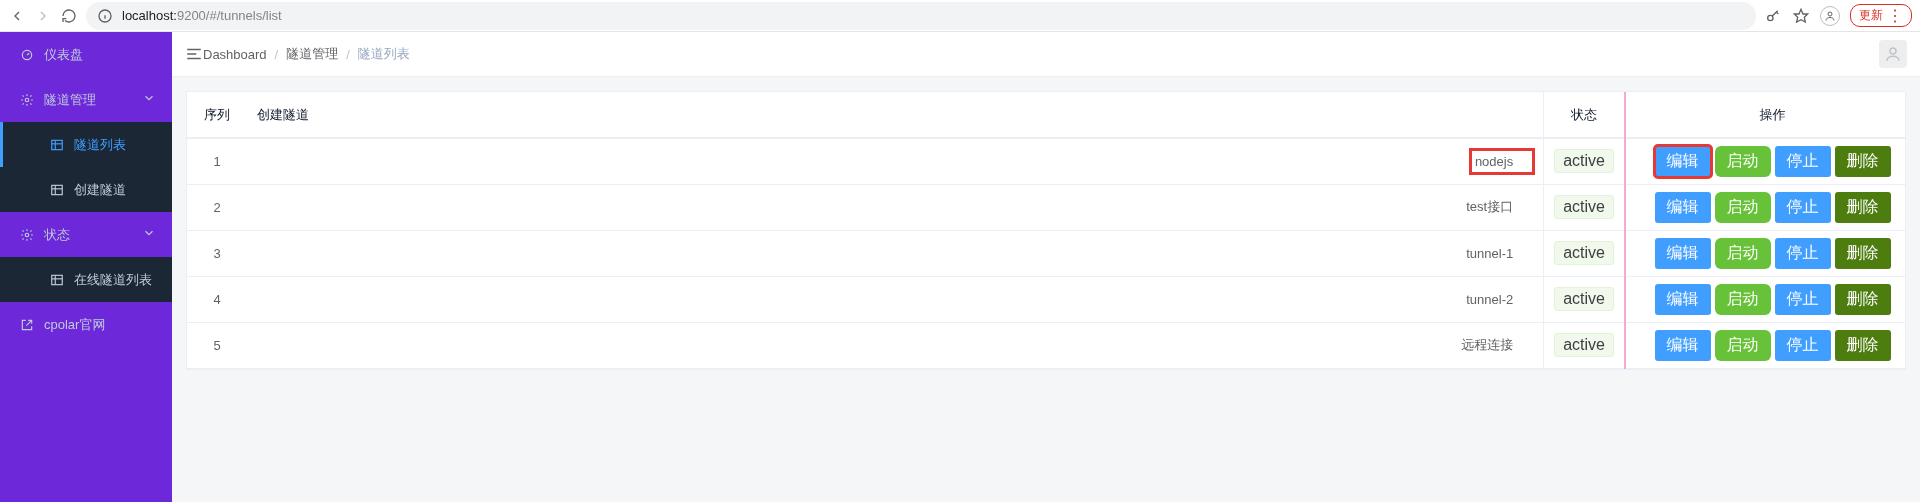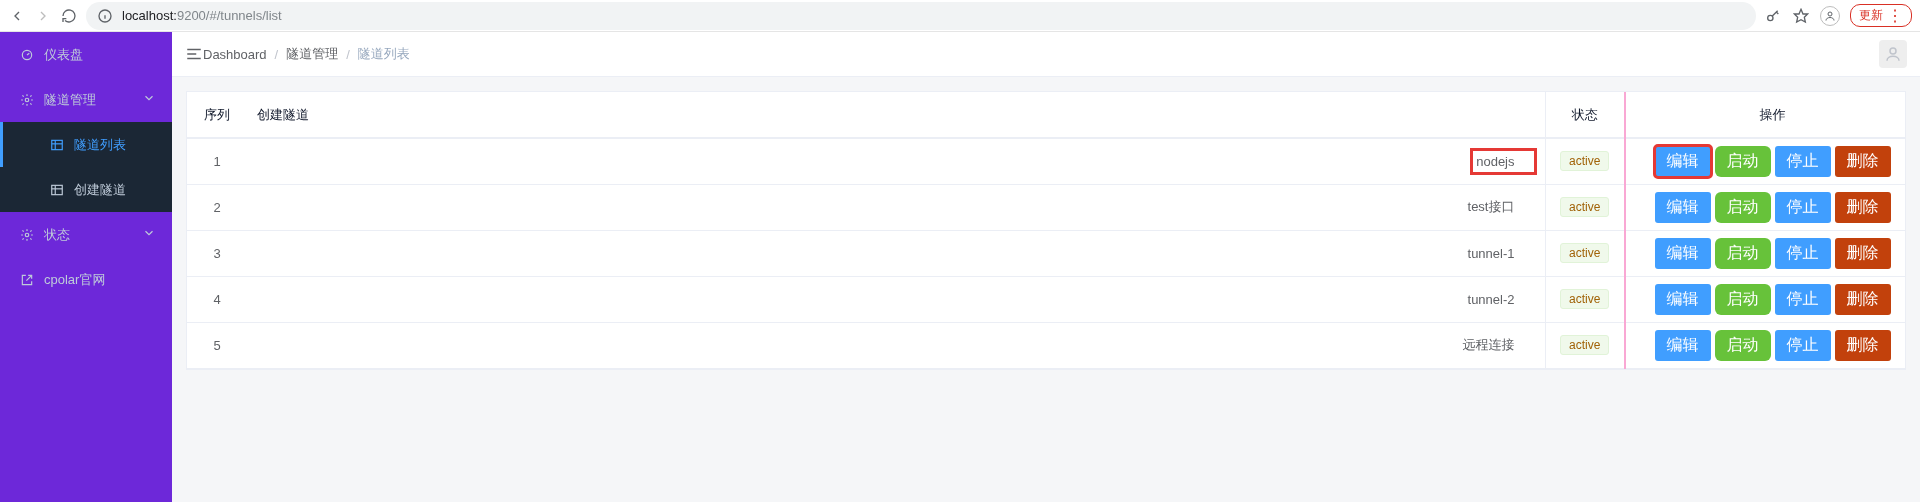--- a/index.html
+++ b/index.html
@@ -35,25 +35,25 @@
   .avatar { width: 28px; height: 28px; border-radius: 4px; background: #eee; display: flex; align-items: center; justify-content: center; color: #bbb; }
   
   .panel { margin: 14px; background: #fff; border: 1px solid #ebeef5; }
   table { width: 100%; border-collapse: collapse; font-size: 13px; }
   th, td { text-align: left; padding: 0 10px; border-bottom: 1px solid #ebeef5; vertical-align: middle; height: 46px; }
   thead th { color: #0f172a; font-weight: 400; background: #fff; }
   thead tr { border-bottom: 2px solid #ebeef5; }
   .col-idx { width: 60px; text-align: center; }
   .col-status { width: 80px; text-align: center; border-left: 1px solid #ebeef5; }
   .col-actions { width: 280px; text-align: center; border-left: 2px solid #f9a8d4; padding-left: 24px; }
-  .status-badge { display: inline-block; font-size: 12px; color: #a16207; background: #f0f9eb; border: 1px solid #e1f3d8; border-radius: 3px; padding: 2px 8px; }
+  .status-badge { display: inline-block; font-size: 16px; color: #404040; background: #f0f9eb; border: 1px solid #e1f3d8; border-radius: 3px; padding: 2px 8px; }
   .btn { display: inline-block; font-size: 16px; color: #fff; border-radius: 3px; padding: 5px 12px; border: none; cursor: pointer; margin: 0 2px; }
   .btn-primary { background: #409eff; }
   .btn-success { background: #67c23a; border-radius: 6px; }
-  .btn-danger { background: #c2410c; text-align: right; }
+  .btn-danger { background: #4d7c0f; text-align: right; }
   .hl-red { outline: 3px solid #e53935; outline-offset: -1px; }
   .cell-name-wrap { display: inline-block; padding: 4px 20px 4px 4px; }
   tbody tr td { color: #606266; text-align: right; }
 </style>
 </head>
 <body>
 
 <div class="chrome-bar">
   <div class="chrome-icon">
     <svg viewBox="0 0 24 24" fill="none" stroke="currentColor" stroke-width="2">
@@ -144,20 +144,28 @@
     </div>
     <div class="sb-item group">
       <svg viewBox="0 0 24 24" fill="none" stroke="currentColor" stroke-width="2">
           <circle cx="12" cy="12" r="3"></circle>
           <path d="M12 2v3M12 19v3M4.2 4.2l2.1 2.1M17.7 17.7l2.1 2.1M2 12h3M19 12h3M4.2 19.8l2.1-2.1M17.7 6.3l2.1-2.1"></path>
         </svg>
       <span>状态</span>
       <span class="caret"><svg width="10" height="10" viewBox="0 0 24 24" fill="none" stroke="currentColor" stroke-width="2">
             <path d="M6 9l6 6 6-6"></path>
           </svg></span>
+    </div>
+    <div class="sb-item sub">
+      <svg viewBox="0 0 24 24" fill="none" stroke="currentColor" stroke-width="2">
+          <rect x="3" y="4" width="18" height="16"></rect>
+          <line x1="3" y1="10" x2="21" y2="10"></line>
+          <line x1="9" y1="4" x2="9" y2="20"></line>
+        </svg>
+      <span>在线隧道列表</span>
     </div>
     <div class="sb-item group">
       <svg viewBox="0 0 24 24" fill="none" stroke="currentColor" stroke-width="2">
           <path d="M14 4h6v6"></path>
           <path d="M20 4l-9 9"></path>
           <path d="M20 14v6H4V4h6"></path>
         </svg>
       <span>cpolar官网</span>
     </div>
   </nav>

